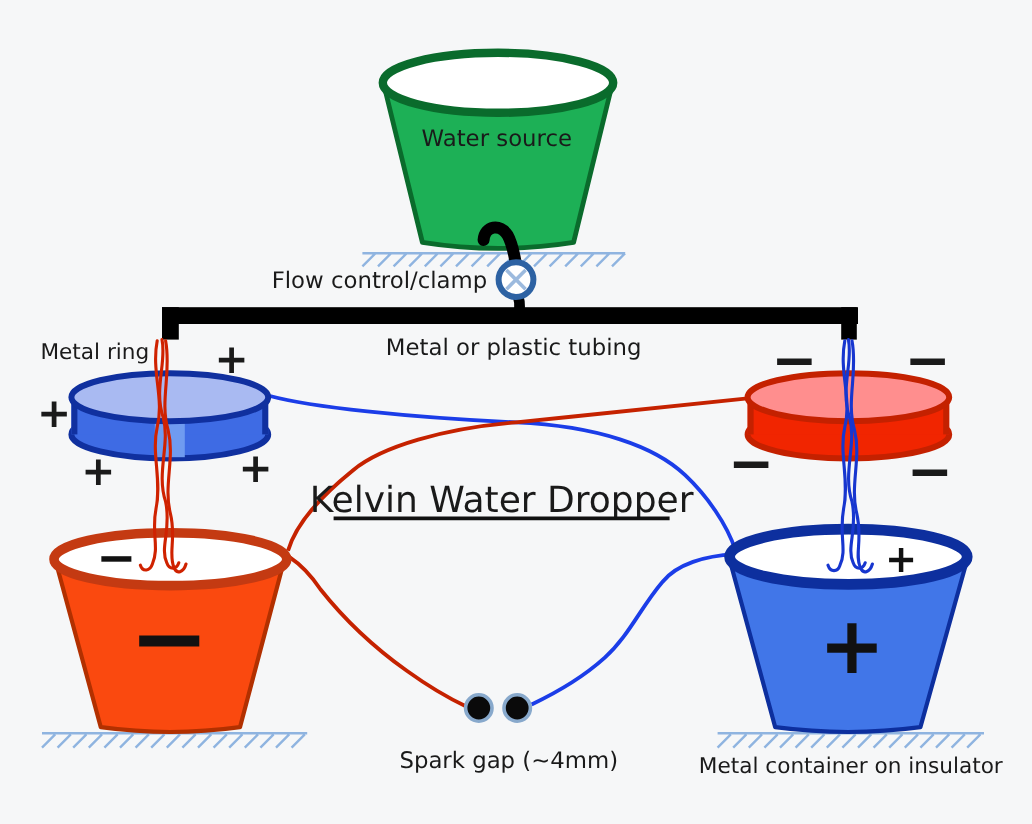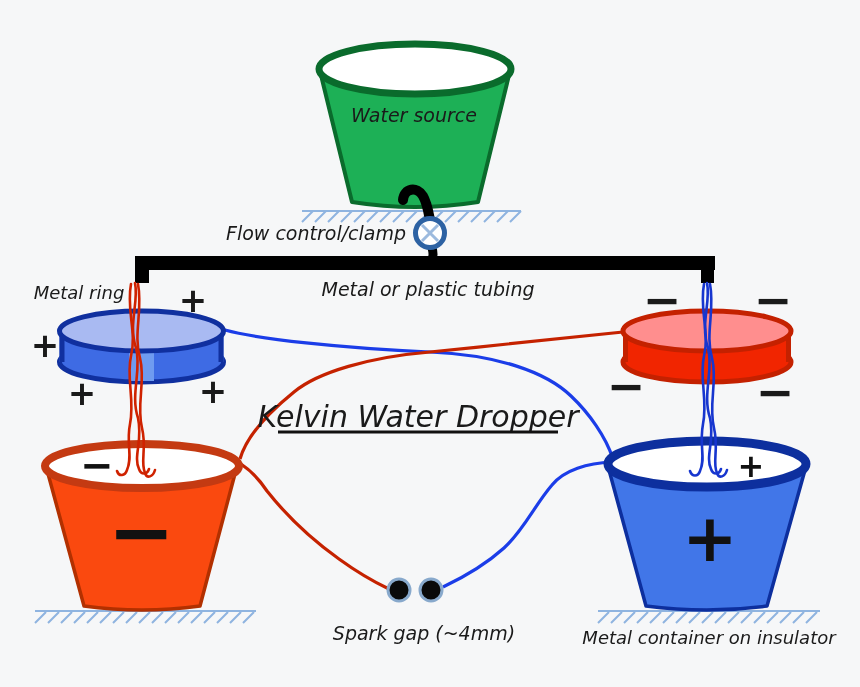--- a/index.html
+++ b/index.html
@@ -1,20 +1,19 @@
 <!DOCTYPE html>
 <html><head>
 <meta charset="utf-8">
 <style>
   html,body{margin:0;padding:0;background:#e9eaec;}
   .stage{
     width:860px;height:687px;position:relative;margin:0 auto;
     background:#f6f7f8;overflow:hidden;
     font-family:"DejaVu Sans","Liberation Sans",sans-serif;
-    font-style:italic;
   }
   svg{display:block}
   text{fill:#1a1a1a;font-family:"DejaVu Sans","Liberation Sans",sans-serif;}
   .charge{font-weight:bold;fill:#111;}
 </style>
 </head>
 <body>
 
 <div class="stage">
 <svg width="860" height="687" viewBox="0 0 860 687">

